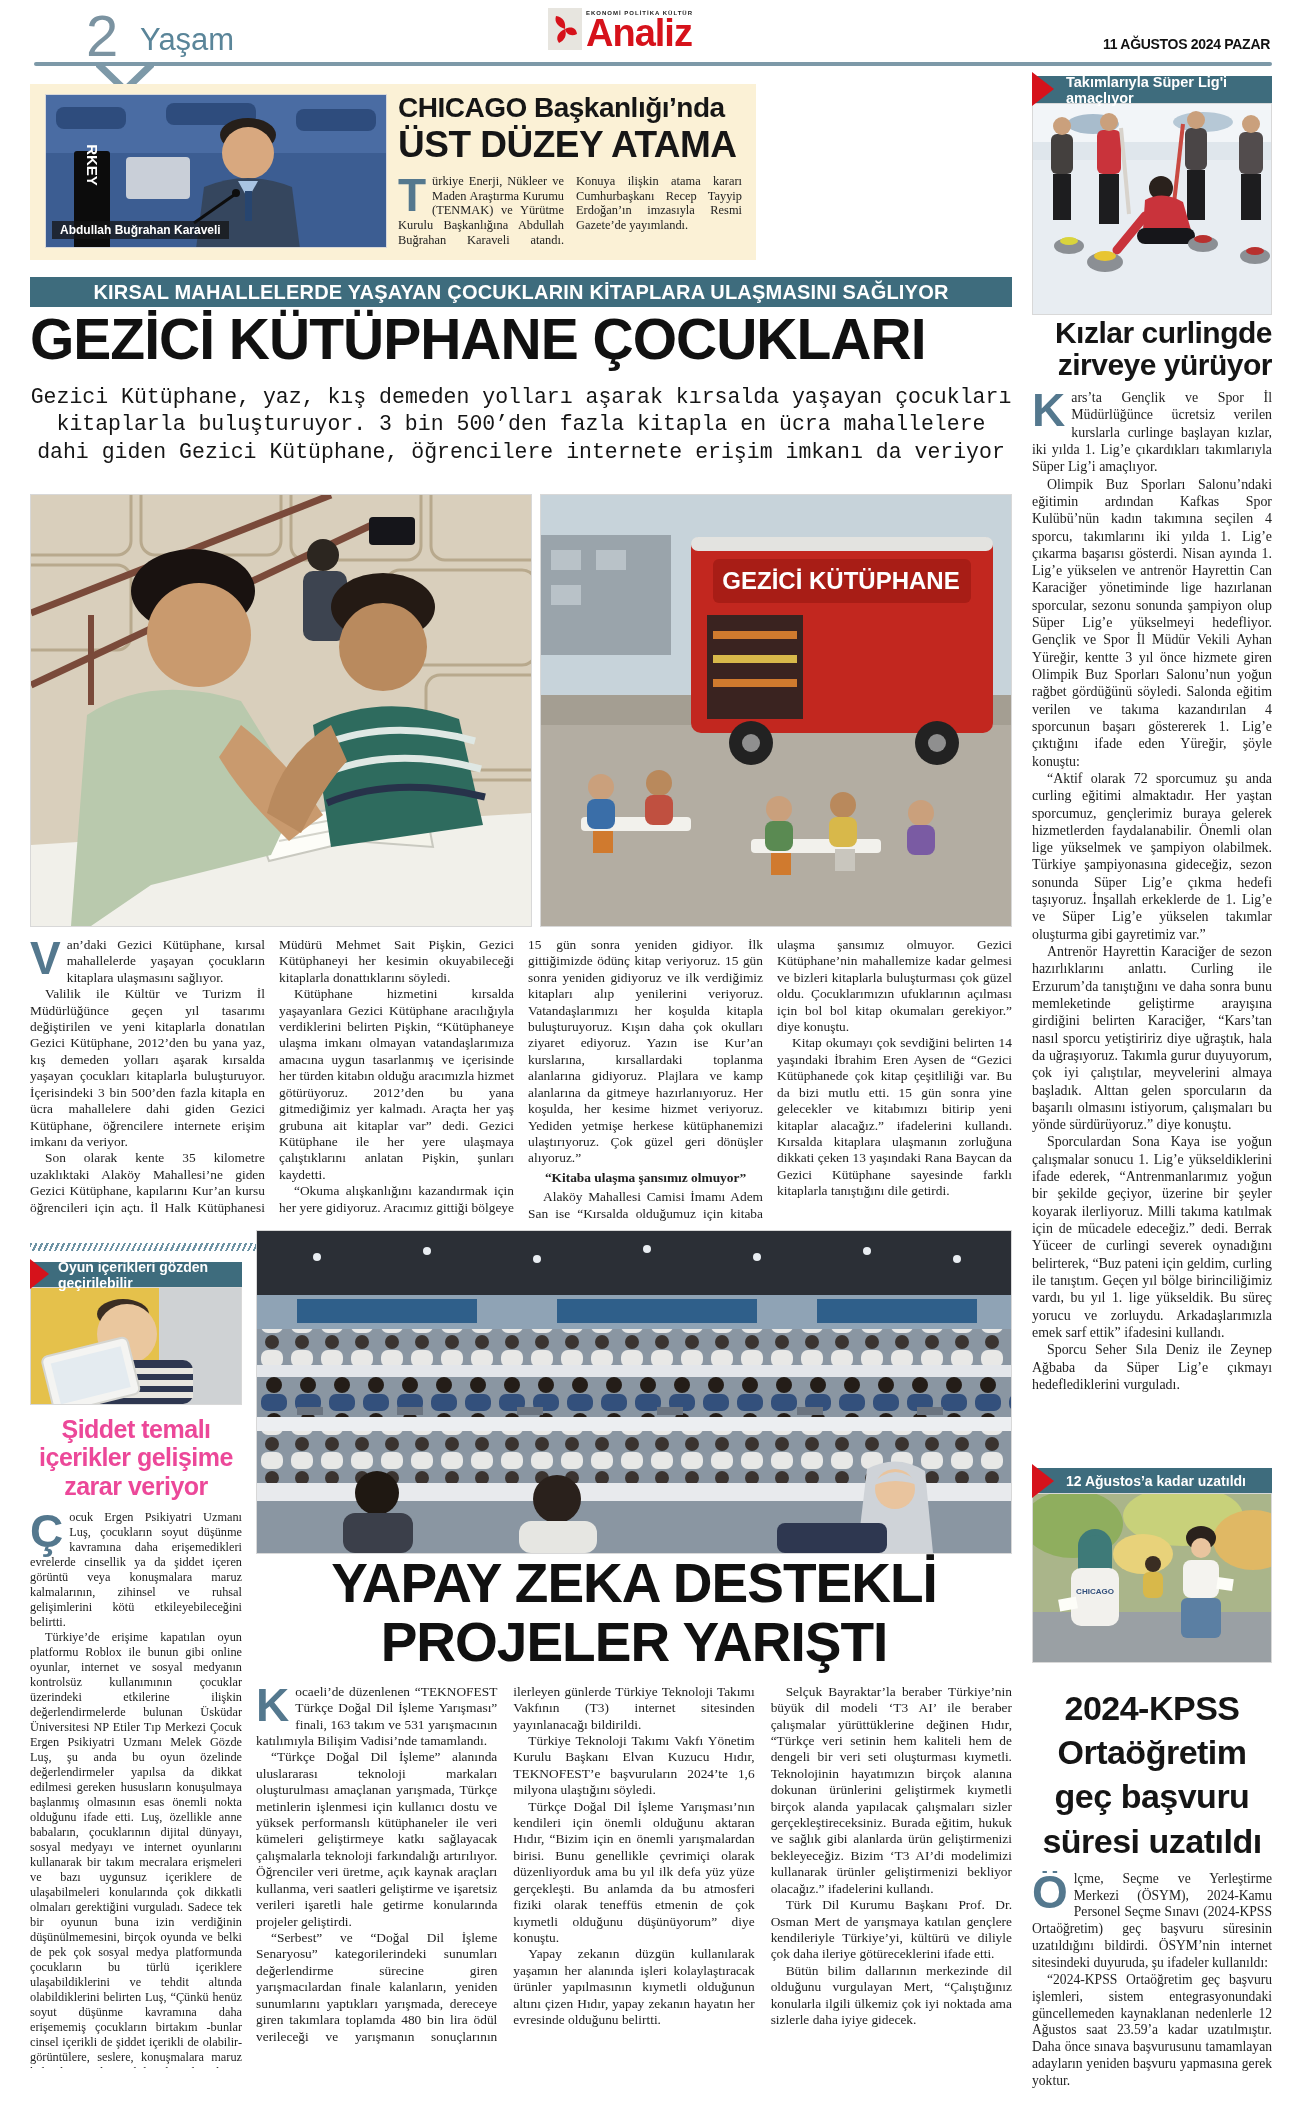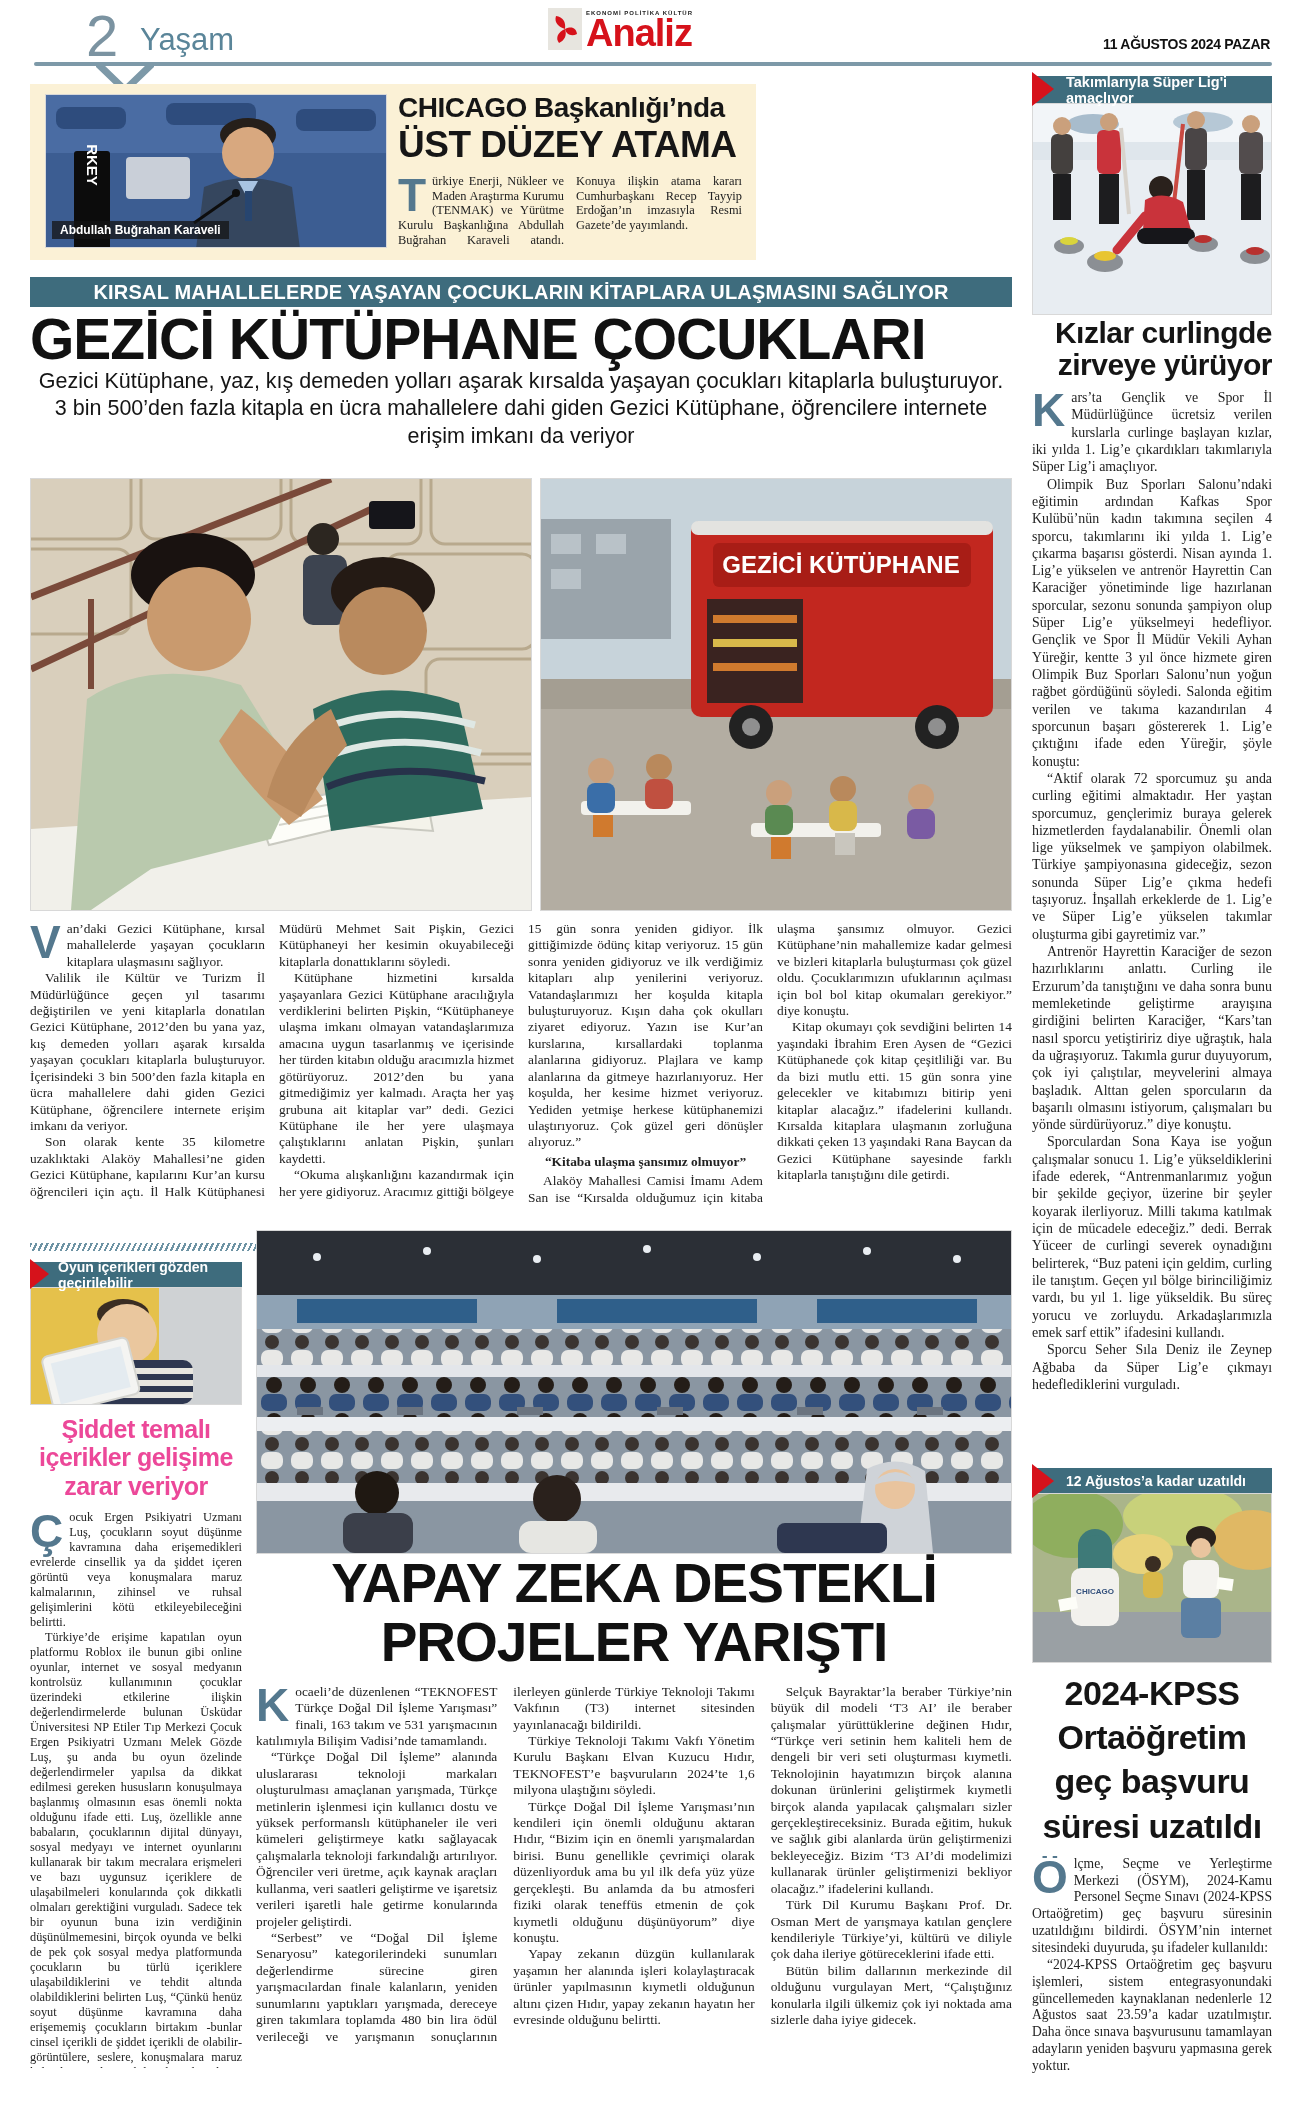--- a/index.html
+++ b/index.html
@@ -50,22 +50,22 @@
   .curling .c-photo{width:240px;height:212px}
   .curling h2{font-family:"Liberation Sans",sans-serif;font-weight:700;font-size:30px;line-height:1.05;
         text-align:right;margin-top:2px;color:#151515;letter-spacing:-.5px}
   .c-body{margin-top:9px;height:1068px;overflow:hidden;font-size:13.9px;line-height:1.245}
   
   .library{position:absolute;left:30px;top:277px;width:982px}
   .kicker{height:30px;background:#3e6c7d;color:#fff;font-family:"Liberation Sans",sans-serif;
         font-weight:bold;font-size:20px;display:flex;align-items:center;justify-content:center;letter-spacing:.2px}
   .l-h{font-family:"Liberation Sans",sans-serif;font-weight:900;font-size:57px;line-height:1.0;
         color:#111;letter-spacing:-1px;margin-top:4px}
-  .deck{font-family:Liberation Sans, sans-serif;font-size:21.5px;line-height:1.27;text-align:center;
-        color:#151515;margin-top:0}
+  .deck{font-family:Liberation Mono, monospace;font-size:21.5px;line-height:1.27;text-align:center;
+        color:#151515;margin-top:16px}
   .photos{display:flex;gap:8px;margin-top:28px}
   .ph1{width:502px;height:433px}
   .ph2{width:472px;height:433px}
   .l-body{margin-top:10px;height:290px;overflow:hidden;column-count:4;column-gap:14px;
         font-size:13.4px;line-height:1.225}
   .hatch{position:absolute;left:30px;top:1243px;width:982px;height:8px;
         background:repeating-linear-gradient(115deg,#6d93a4 0 2px,#fff 2px 5px)}
   
   .game{position:absolute;left:30px;top:1262px;width:212px}
   .game .banner{height:25px;font-size:14px;padding-left:28px}
@@ -79,21 +79,21 @@
   .ai-photo{width:756px;height:324px}
   .ai h1{font-family:"Liberation Sans",sans-serif;font-weight:900;font-size:55px;line-height:1.07;
         text-align:center;color:#111;letter-spacing:-1px;margin-top:0}
   .ai-body{margin-top:12px;height:394px;overflow:hidden;column-count:3;column-gap:16px;
         font-size:13.4px;line-height:1.225}
   
   .kpss{position:absolute;left:1032px;top:1468px;width:240px}
   .kpss .banner{height:25px;font-size:14px}
   .k-photo{width:240px;height:170px}
   .kpss h2{font-family:"Liberation Sans",sans-serif;font-weight:700;font-size:34px;line-height:1.3;
-        text-align:center;margin-top:8px;color:#151515;letter-spacing:-.5px}
+        text-align:center;margin-top:23px;color:#151515;letter-spacing:-.5px}
   .k-body{margin-top:8px;height:236px;overflow:hidden;font-size:13.6px;line-height:1.24}
 </style>
 </head>
 <body>
 
 <div class="page">
 
   <div class="pagenum">2</div>
   <div class="sectionname">Yaşam</div>
   <div class="brand">

